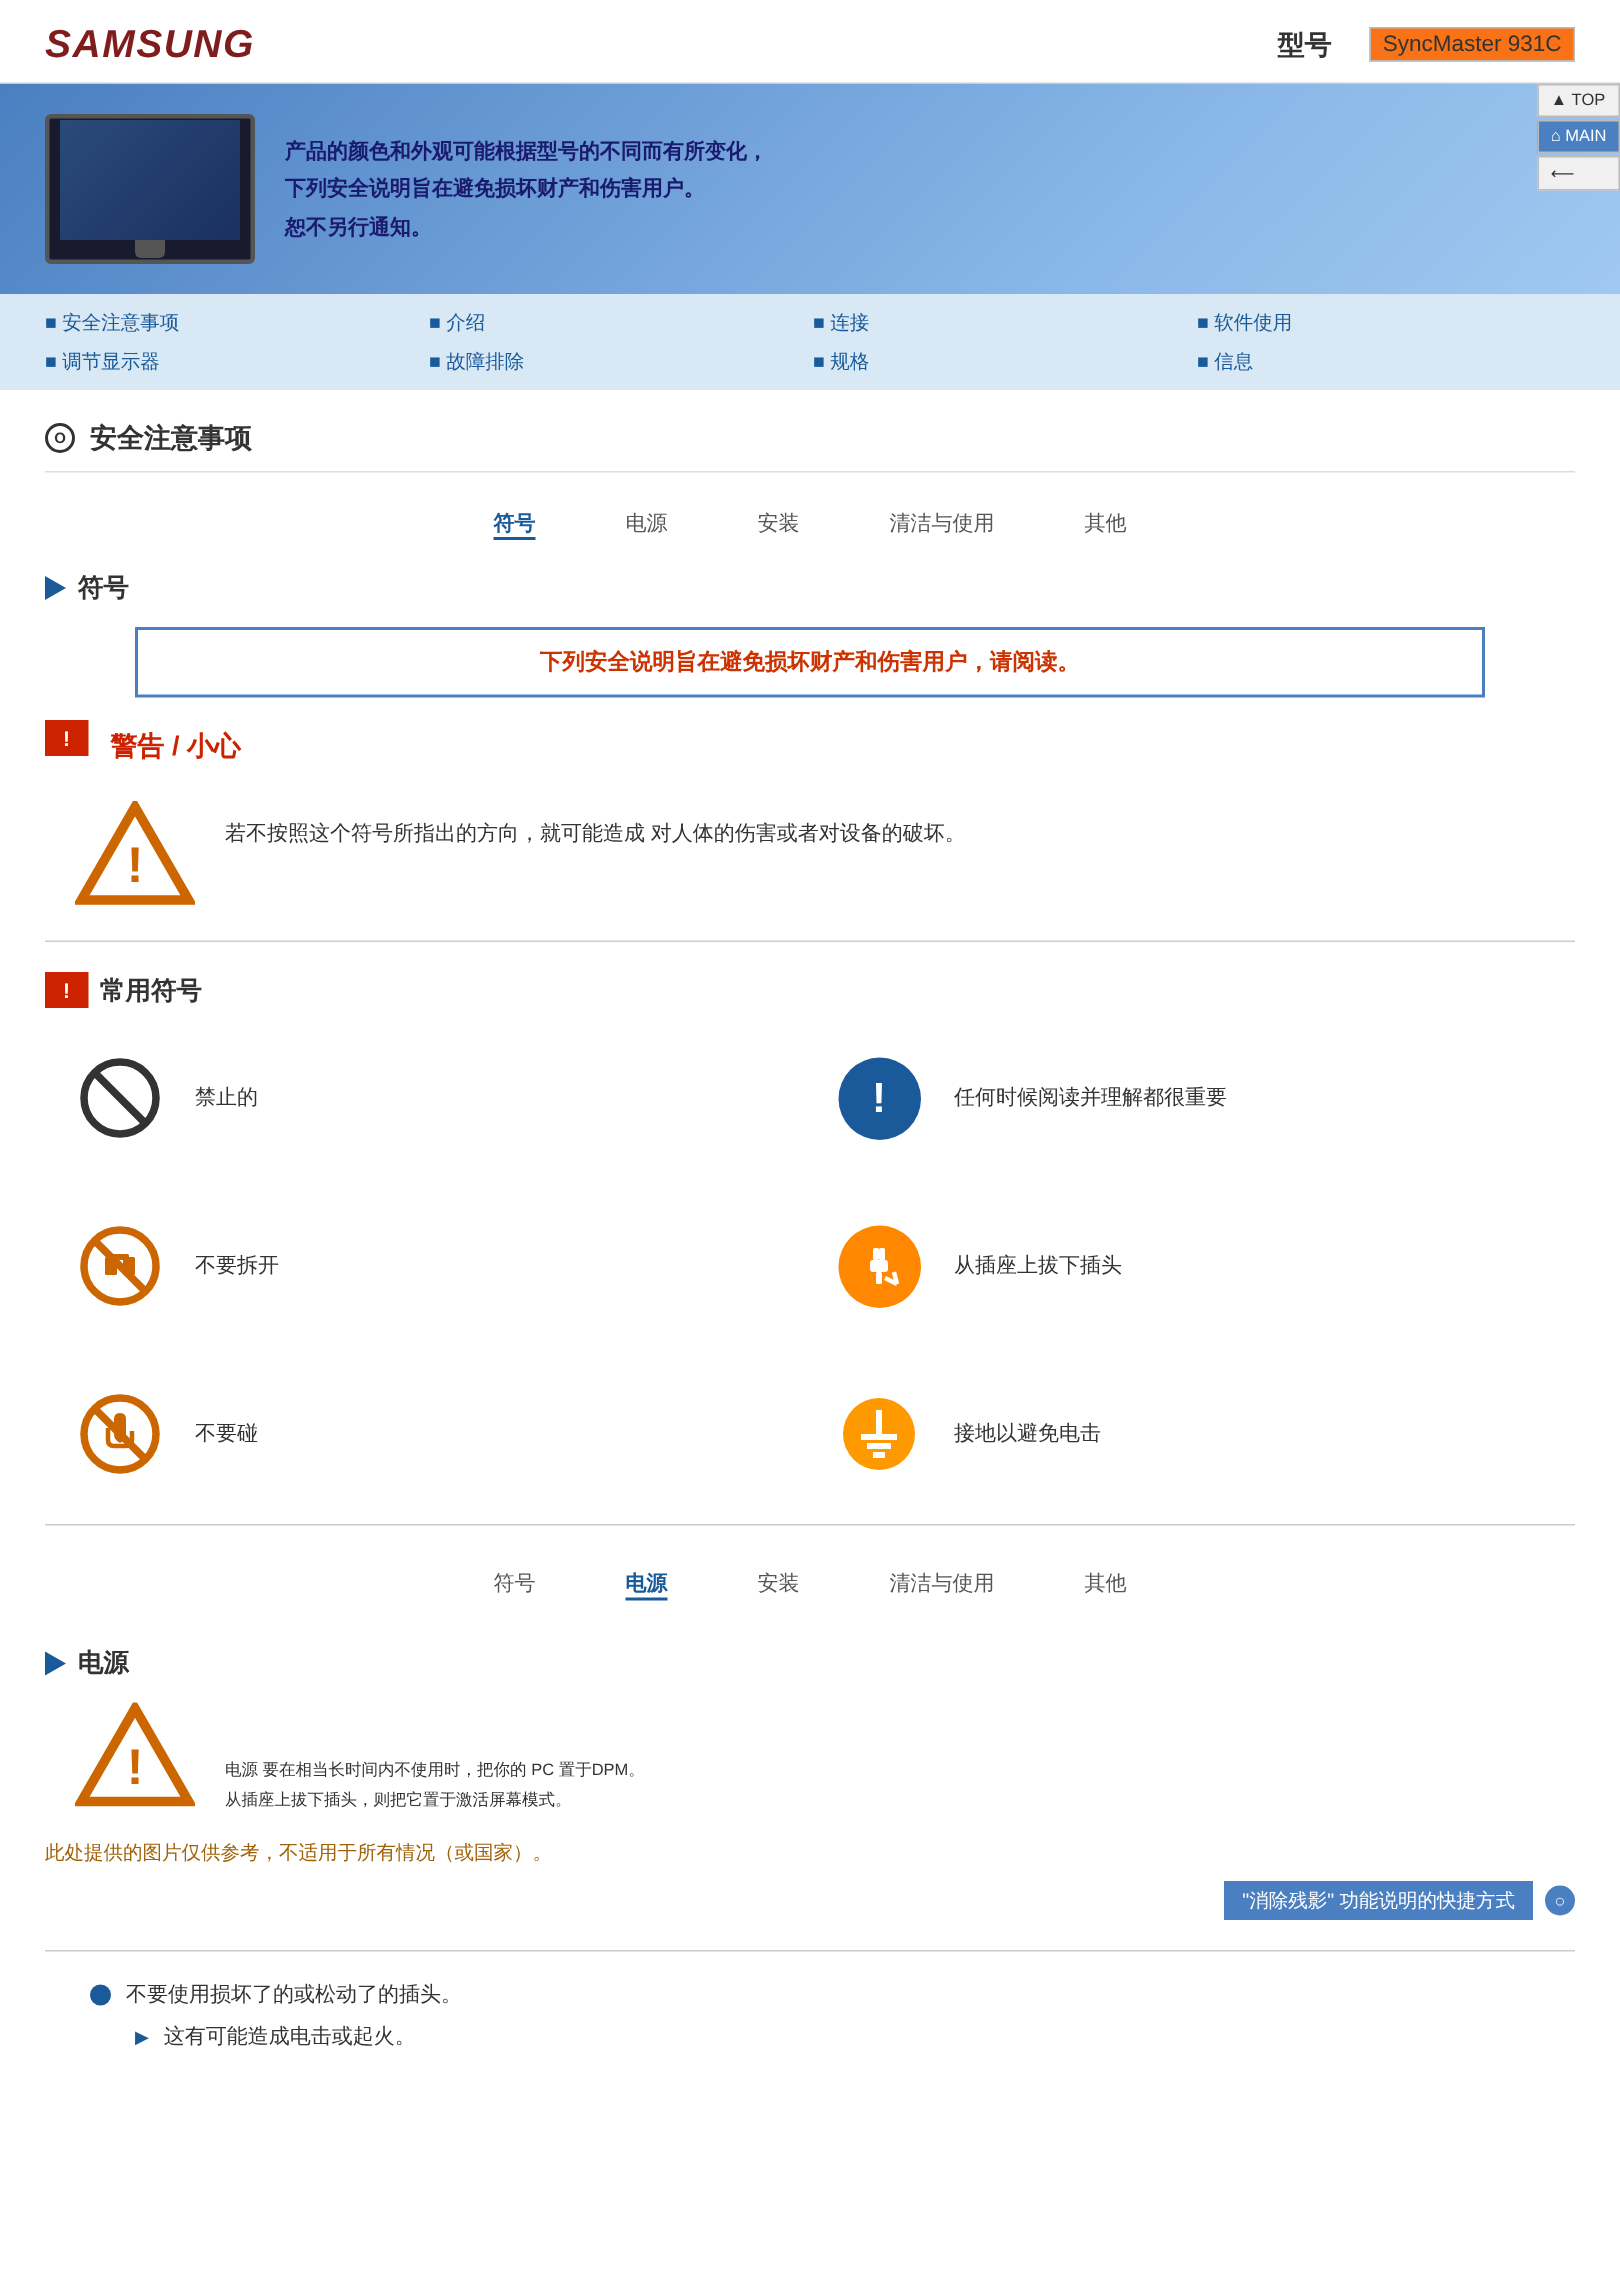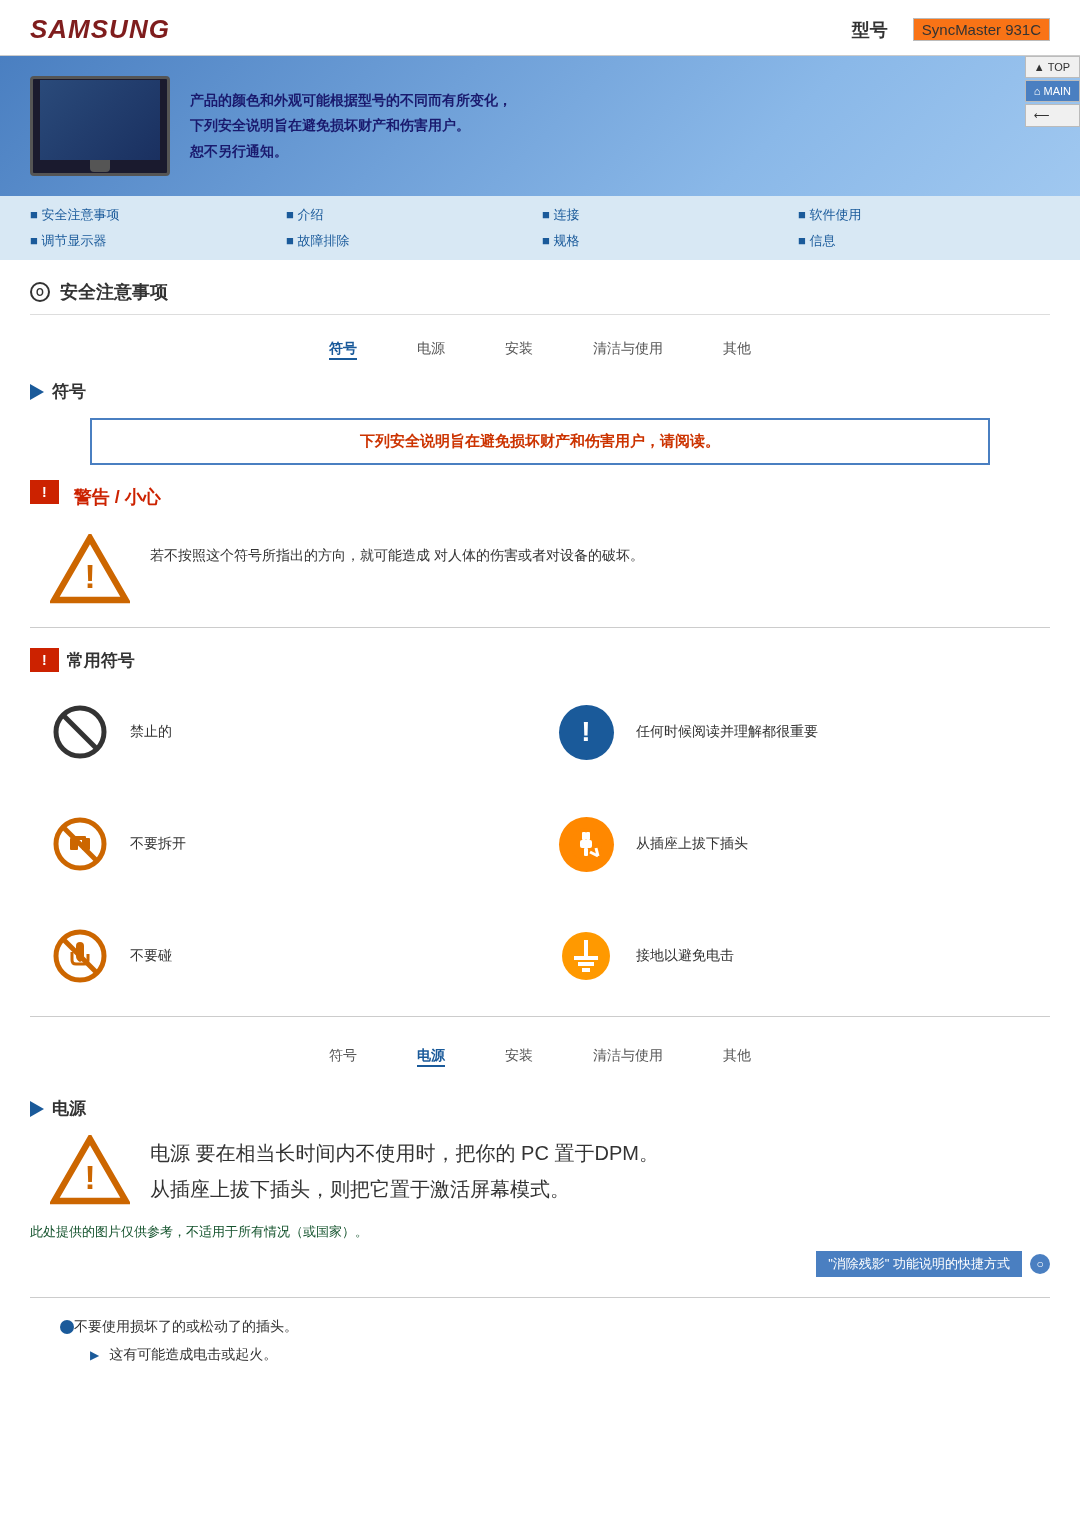--- a/index.html
+++ b/index.html
@@ -314,22 +314,23 @@
     
     .power-section {
       margin: 20px 0;
     }
     .power-content {
       display: flex;
       gap: 20px;
       margin: 15px 0;
     }
     .power-text {
-      font-size: 20px;
+      font-size: 11px;
       line-height: 1.8;
+      margin-top: 36px;
     }
 
     
     .feature-link {
       display: flex;
       align-items: center;
       justify-content: flex-end;
       margin: 10px 0;
       gap: 8px;
     }
@@ -351,20 +352,21 @@
       font-size: 12px;
     }
 
     
     .bullet-list {
       margin: 15px 0 15px 30px;
     }
     .bullet-item {
       display: flex;
       align-items: flex-start;
+      gap: 10px;
       margin-bottom: 10px;
     }
     .sub-bullet-item {
       display: flex;
       align-items: flex-start;
       gap: 10px;
       margin: 5px 0 5px 30px;
     }
     .sub-bullet-arrow {
       color: #1a5a9a;
@@ -585,21 +587,21 @@
             <polygon points="50,5 95,83 5,83" fill="none" stroke="#cc6600" stroke-width="8"></polygon>
             <text x="50" y="68" text-anchor="middle" font-size="42" fill="#cc6600" font-weight="bold">!</text>
           </svg>
         </div>
         <div class="power-text">
           <p>电源 要在相当长时间内不使用时，把你的 PC 置于DPM。</p>
           <p>从插座上拔下插头，则把它置于激活屏幕模式。</p>
         </div>
       </div>
 
-      <div style="margin:10px 0;font-size:13px;color:#14532d;">
+      <div style="margin:10px 0;font-size:13px;color:#a16207;">
         <span>此处提供的图片仅供参考，不适用于所有情况（或国家）。</span>
       </div>
 
       <div class="feature-link">
         <span class="feature-link-text">"消除残影" 功能说明的快捷方式</span>
         <div class="feature-link-icon">
           <span>○</span>
         </div>
       </div>
 

